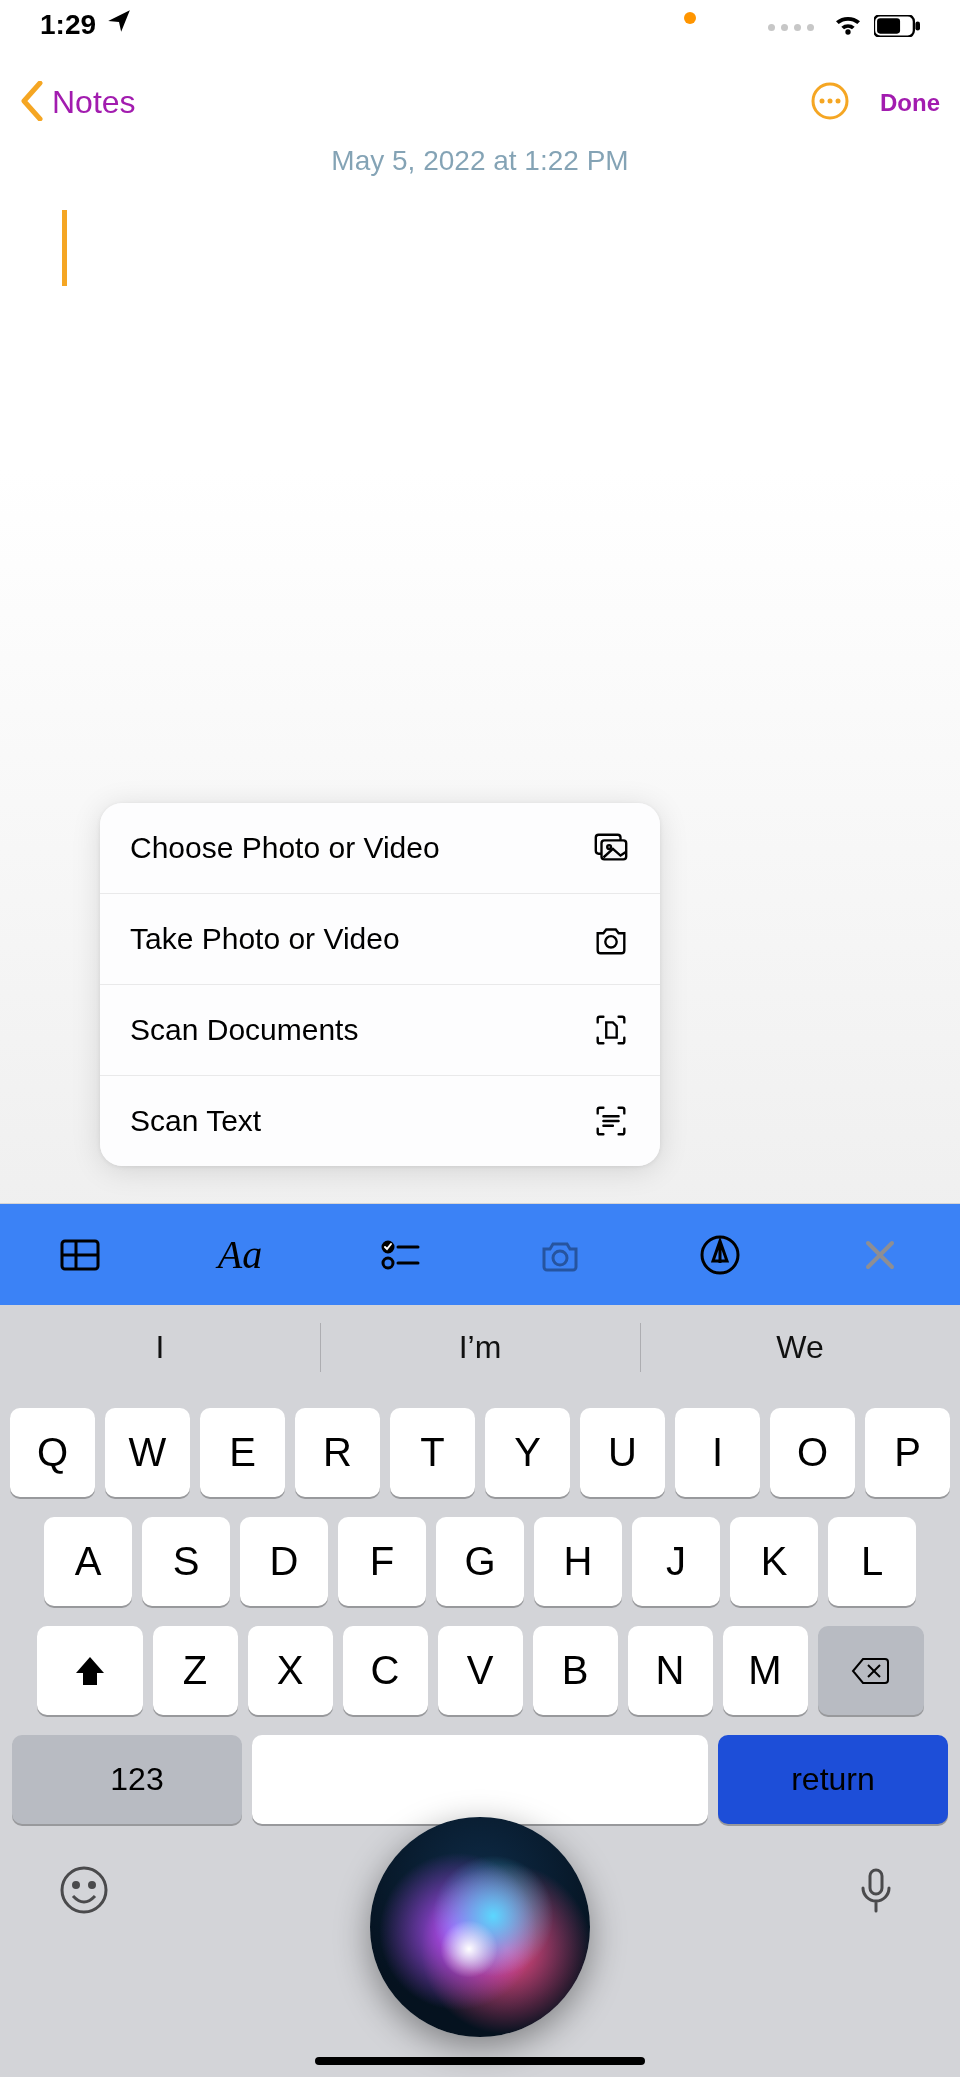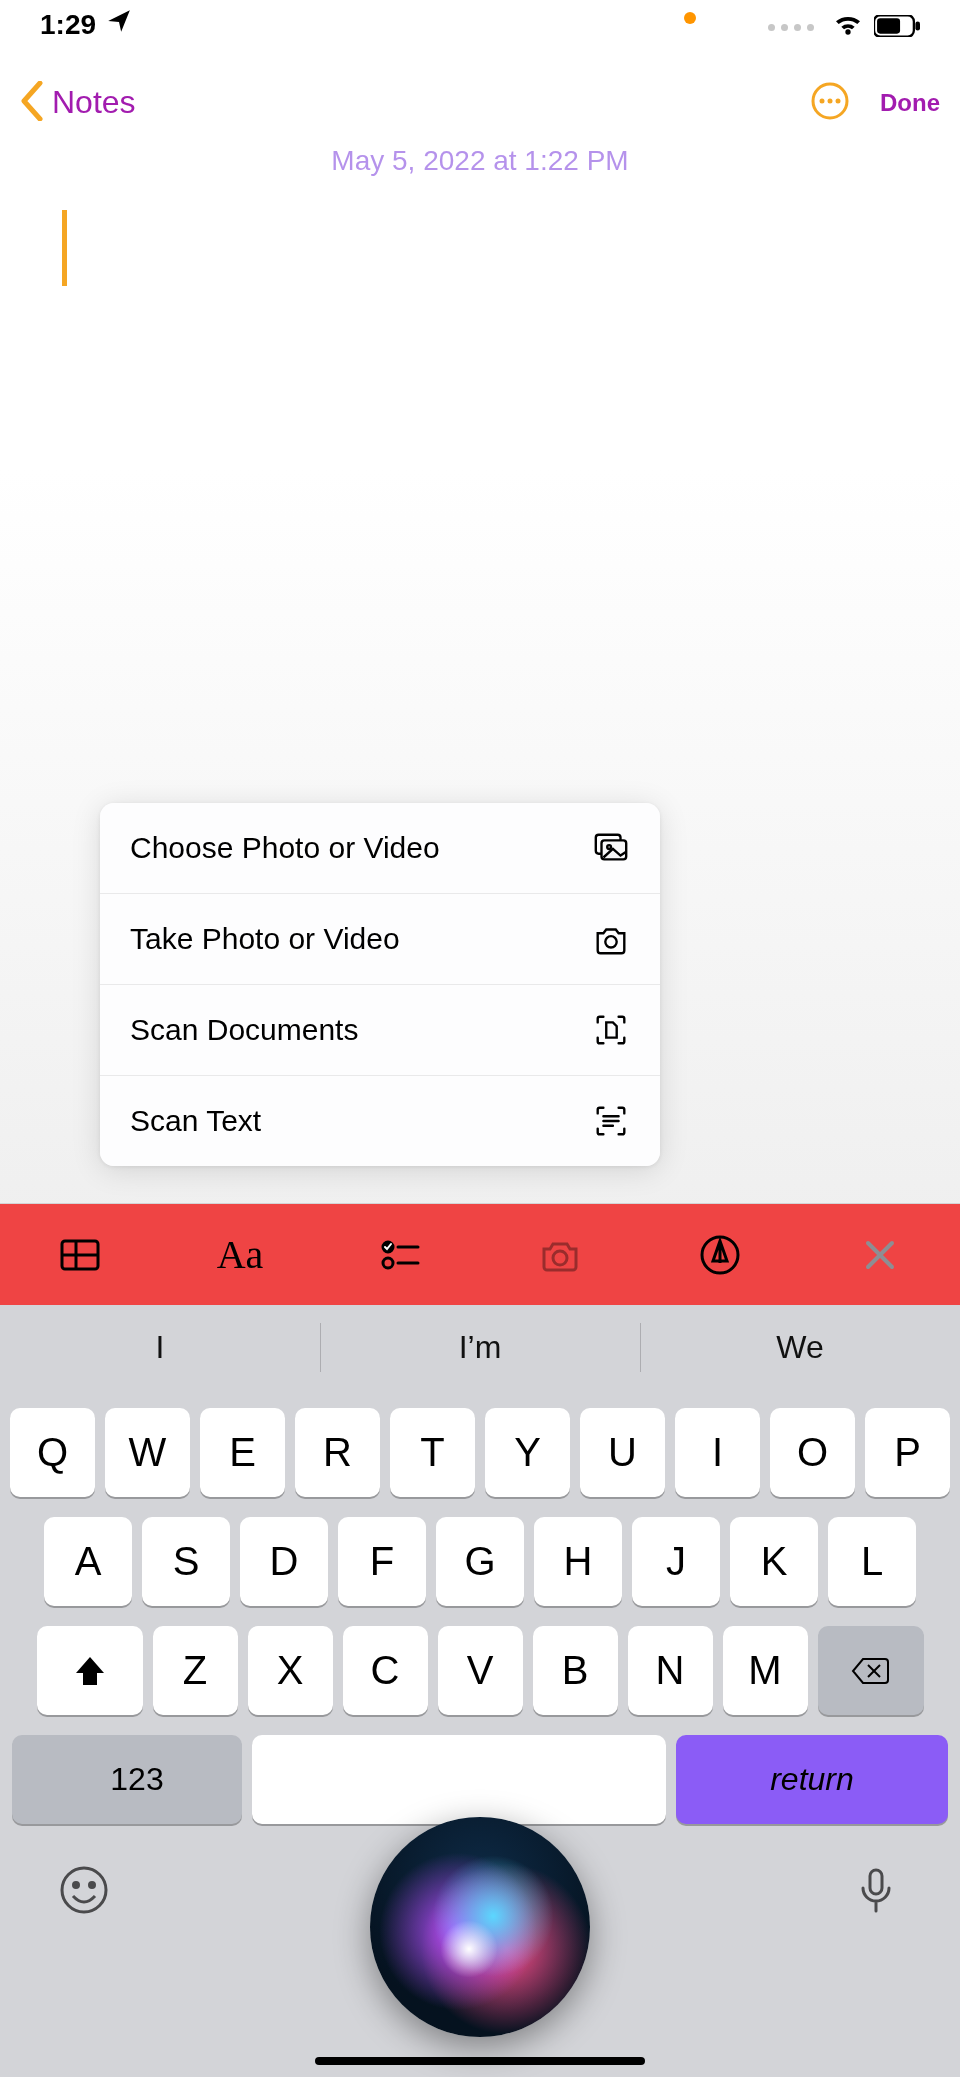--- a/index.html
+++ b/index.html
@@ -39,21 +39,21 @@
   .more-btn svg { width: 40px; height: 40px; }
   .done-btn { font-size: 24px; font-weight: 600; }
   
   .editor-area {
     position: relative;
     padding: 0 40px;
   }
   .timestamp {
     text-align: center;
     font-size: 28px;
-    color: #6d28d9;
+    color: #0c4a6e;
     opacity: .5;
     position: absolute;
     top: 0; left: 0; right: 0;
   }
   .caret {
     position: absolute;
     left: 62px;
     top: 65px;
     width: 5px;
     height: 76px;
@@ -68,21 +68,21 @@
     background: linear-gradient(to bottom, #ffffff, #efefef);
     z-index: 1;
   }
   
   .attachment-menu {
     position: absolute;
     top: 803px;
     left: 100px;
     width: 560px;
     background: #f7f7f8;
-    border-radius: 14px;
+    border-radius: 22px;
     box-shadow: 0 4px 30px rgba(0,0,0,.12), 0 1px 4px rgba(0,0,0,.08);
     overflow: hidden;
     z-index: 5;
   }
   .menu-item {
     display: flex;
     align-items: center;
     justify-content: space-between;
     padding: 26px 30px;
     font-size: 30px;
@@ -90,26 +90,27 @@
     background: #fdfdfe;
   }
   .menu-item:last-child { border-bottom: none; }
   .menu-icon svg, .menu-icon { width: 38px; height: 38px; display: flex; align-items: center; justify-content: center; }
   
   .fmt-toolbar {
     position: absolute;
     top: 1203px;
     left: 0; right: 0;
     height: 102px;
-    background: #ef4444;
+    background: #3b82f6;
     display: flex;
     align-items: center;
     justify-content: space-around;
     border-top: 1px solid #d4d4d6;
     z-index: 3;
+    font-style: italic;
   }
   .fmt-btn { width: 56px; height: 56px; display: flex; align-items: center; justify-content: center; }
   .fmt-btn svg { width: 44px; height: 44px; }
   
   .pred-bar {
     position: absolute;
     top: 1305px;
     left: 0; right: 0;
     height: 85px;
     background: #d3d4d8;
@@ -165,21 +166,21 @@
   .row3 { gap: 10px; padding: 0 4px; }
   .key-shift, .key-backspace {
     width: 106px;
     background: #b8bbc2;
   }
   .key-shift { background:#fff; }
   .key-backspace { background:#b8bbc2; }
   .kb-row4 { display: flex; gap: 10px; padding: 0 4px; margin-bottom: 20px; }
   .key-123 { width: 230px; background:#b8bbc2; font-size:32px;padding-left:20px; }
   .key-space { flex: 1; background:#fff; }
-  .key-return { width: 272px; background:#8b5cf6; font-size:32px;font-style:italic; }
+  .key-return { width: 230px; background:#1d4ed8; font-size:32px; }
   .kb-bottom {
     display: flex;
     justify-content: space-between;
     padding: 20px 50px 0;
   }
   .kb-bottom svg { width: 52px; height: 52px; }
   
   .siri-orb {
     position: absolute;
     bottom: 40px;

